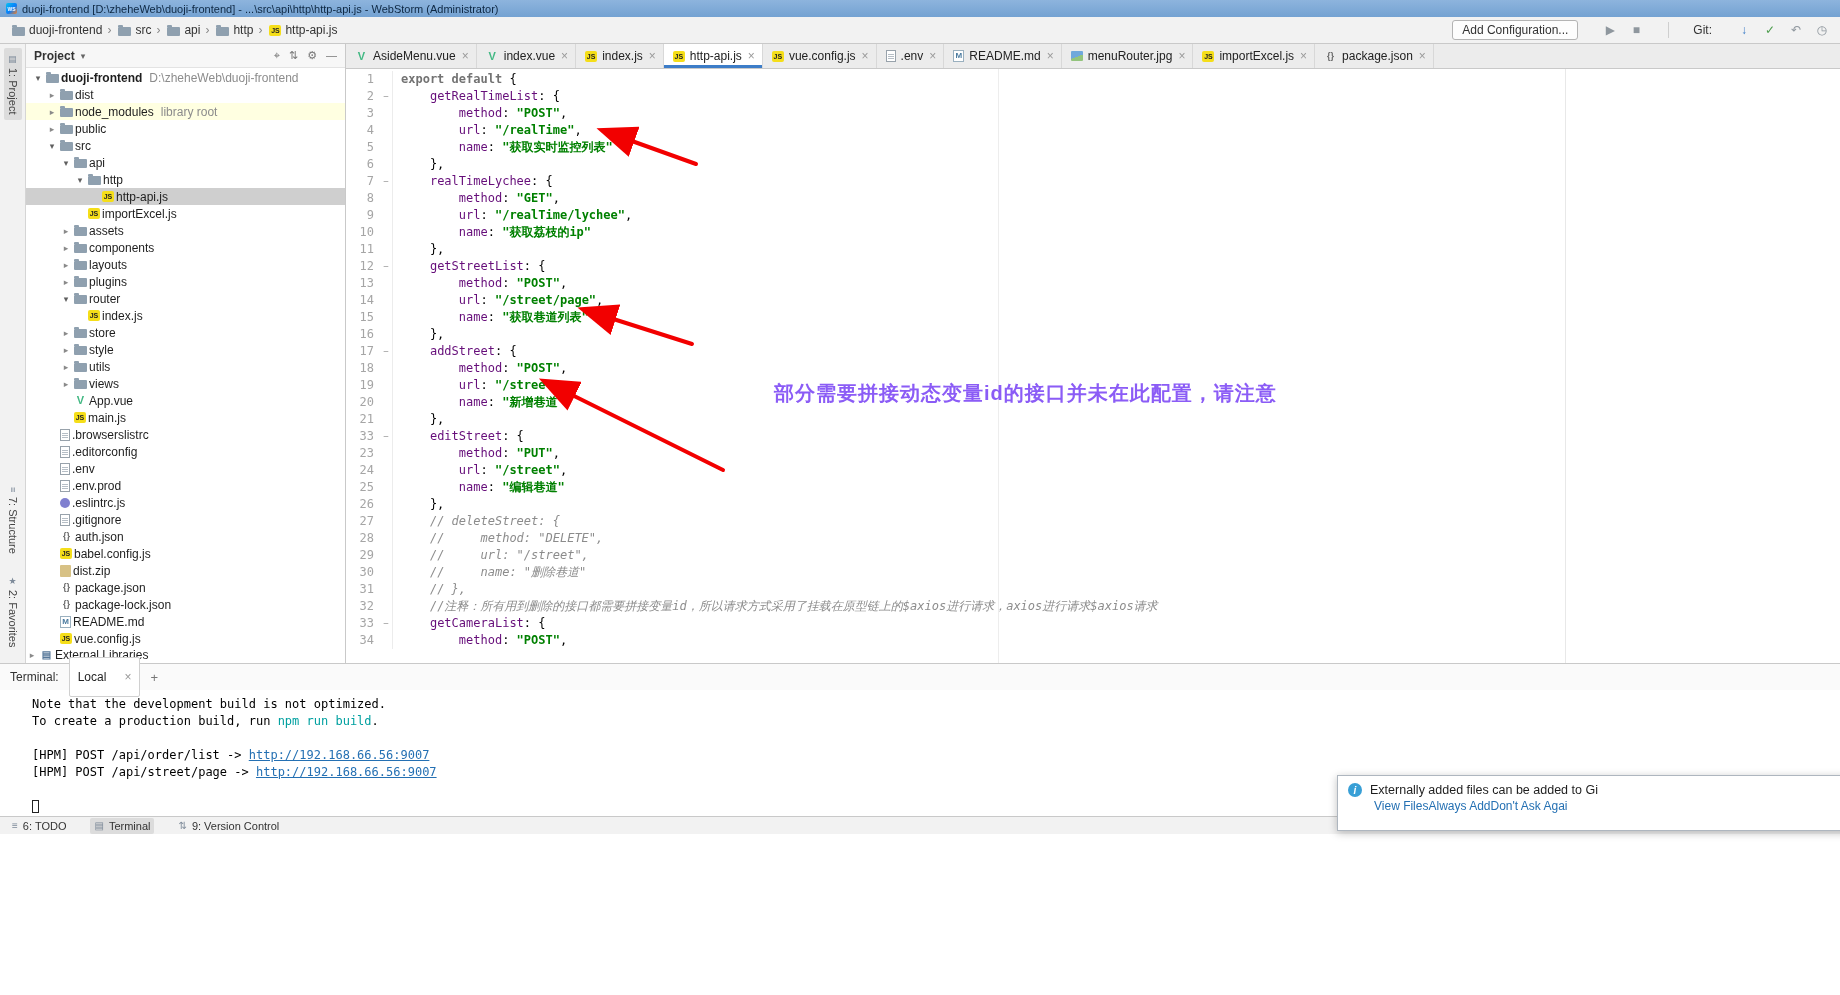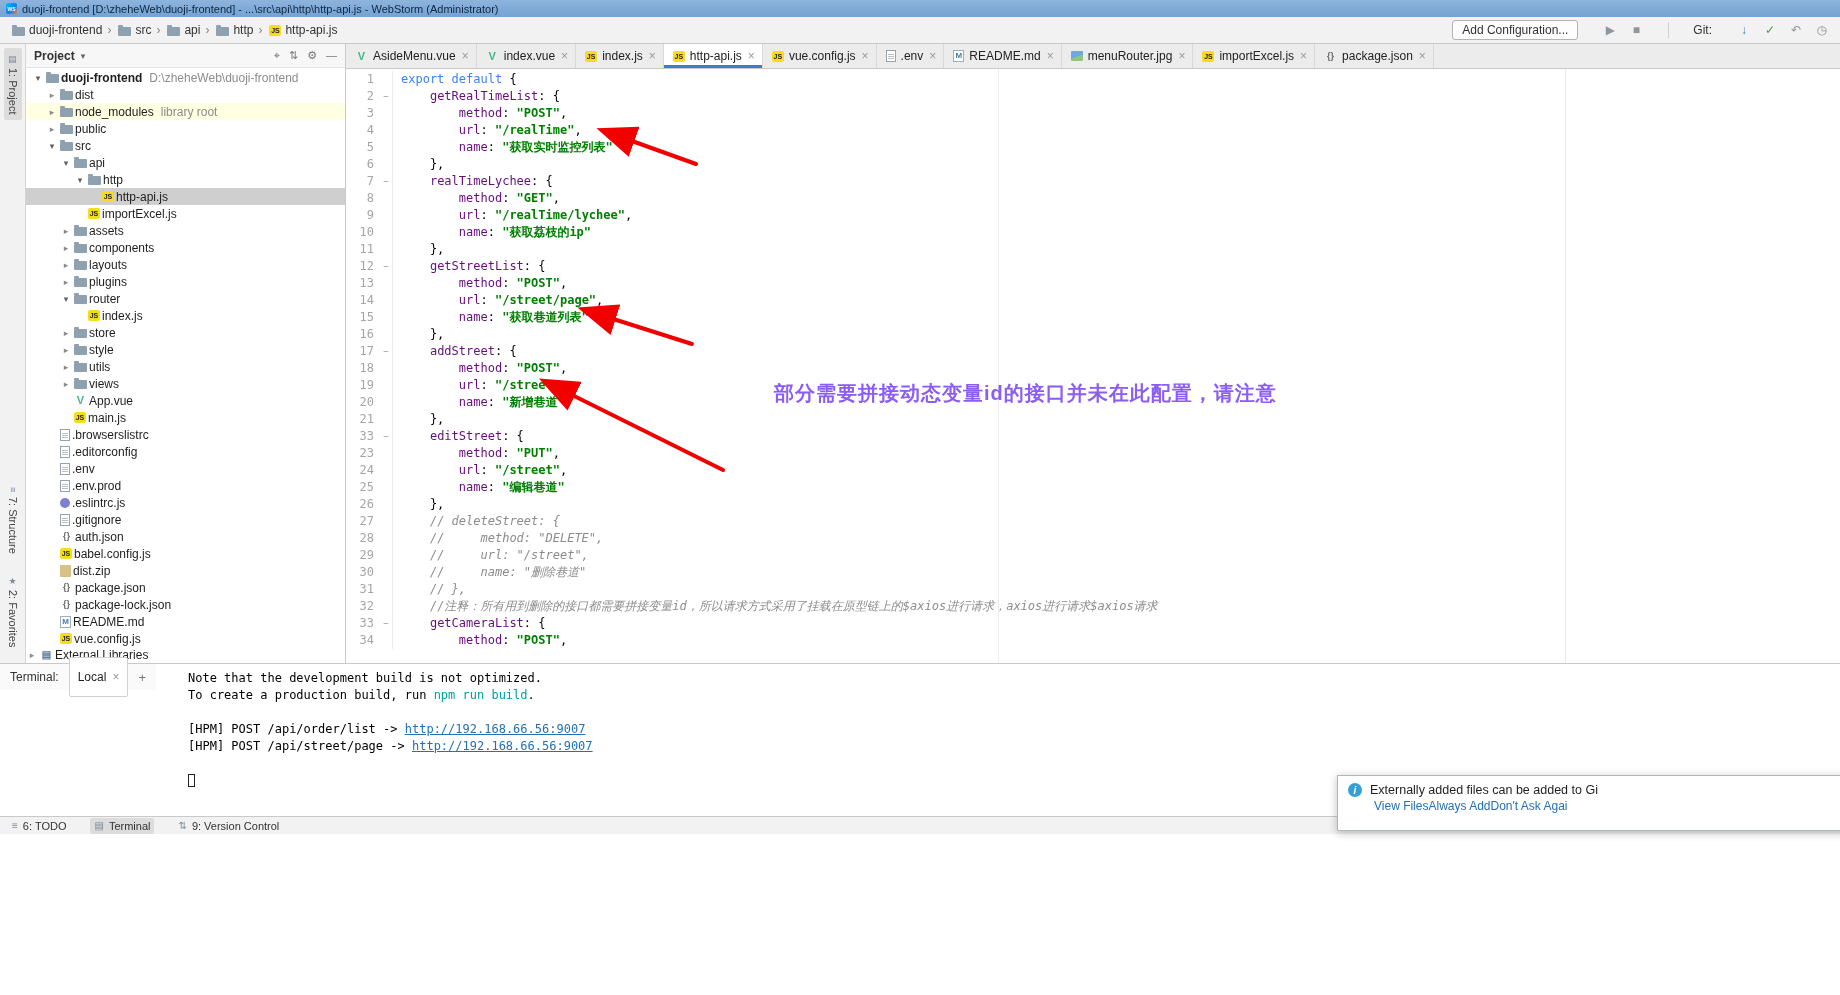--- a/index.html
+++ b/index.html
@@ -71,34 +71,34 @@
   
   .editor{flex:1;position:relative;background:#fff;display:flex;flex-direction:column;overflow:hidden}
   .tabs{height:25px;background:#ececec;border-bottom:1px solid #c9c9c9;display:flex;align-items:stretch}
   .tab{display:flex;align-items:center;gap:5px;padding:0 7px;border-right:1px solid #d8d8d8;font-size:12px;color:#222}
   .tab.active{background:#fff;box-shadow:inset 0 -3px 0 #3d7dc8}
   .tab-close{color:#9a9a9a;font-size:12px;margin-left:1px}
   .code{flex:1;position:relative;font-family:"DejaVu Sans Mono","Liberation Mono",monospace;font-size:12px;line-height:17px;padding-top:2px}
   .code-line{display:flex;height:17px;white-space:pre}
   .gutter-num{width:34px;flex:none;text-align:right;color:#a5a5a5;padding-right:6px}
   .fold-col{width:13px;flex:none;text-align:center;color:#9a9a9a;font-size:9px;border-right:1px solid #ececec;margin-right:8px}
-  .t-kw{color:#3b82f6;font-weight:normal}
+  .t-kw{color:#737373;font-weight:bold}
   .t-id{color:#660e7a}
   .t-st{color:#008000;font-weight:bold}
   .t-pl{color:#000}
   .t-cm{color:#8c8c8c;font-style:italic}
   .guide{position:absolute;top:0;bottom:0;width:1px;background:#ededed}
   .annotation-text{position:absolute;left:428px;top:316px;color:#8b5cf6;font-weight:bold;font-size:20px;font-family:"Liberation Sans",sans-serif;letter-spacing:1px}
   .arrows{position:absolute;left:0;top:0;width:100%;height:100%;pointer-events:none}
 
   
-  .terminal{height:153px;border-top:1px solid #c9c9c9;display:flex;flex-direction:row;background:#fff}
+  .terminal{height:153px;border-top:1px solid #c9c9c9;display:flex;flex-direction:column;background:#fff}
   .term-header{height:26px;display:flex;align-items:center;gap:10px;padding:0 10px;background:#fafafa}
   .term-title{color:#333}
-  .term-tab{display:flex;align-items:center;gap:6px;background:#fff;border:1px solid #d0d0d0;border-radius:2px;padding:12px 8px}
+  .term-tab{display:flex;align-items:center;gap:18px;background:#fff;border:1px solid #d0d0d0;border-radius:2px;padding:12px 8px}
   .term-close{color:#9a9a9a}
   .term-add{color:#777;font-size:13px}
   .term-body{flex:1;font-family:"DejaVu Sans Mono","Liberation Mono",monospace;font-size:12px;line-height:17px;padding:6px 0 0 32px;color:#000;white-space:pre}
   .t-cmd{color:#00a0a0}
   .t-link{color:#2470b3;text-decoration:underline;cursor:pointer}
   .cursor{display:inline-block;width:7px;height:13px;border:1px solid #222;vertical-align:text-bottom}
 
   
   .statusbar{height:18px;background:#f2f2f2;border-top:1px solid #c9c9c9;display:flex;align-items:center;gap:20px;padding:0 8px;font-size:11px;color:#333;position:relative}
   .sb-item{display:flex;align-items:center;gap:5px;padding:0 4px;height:16px}

